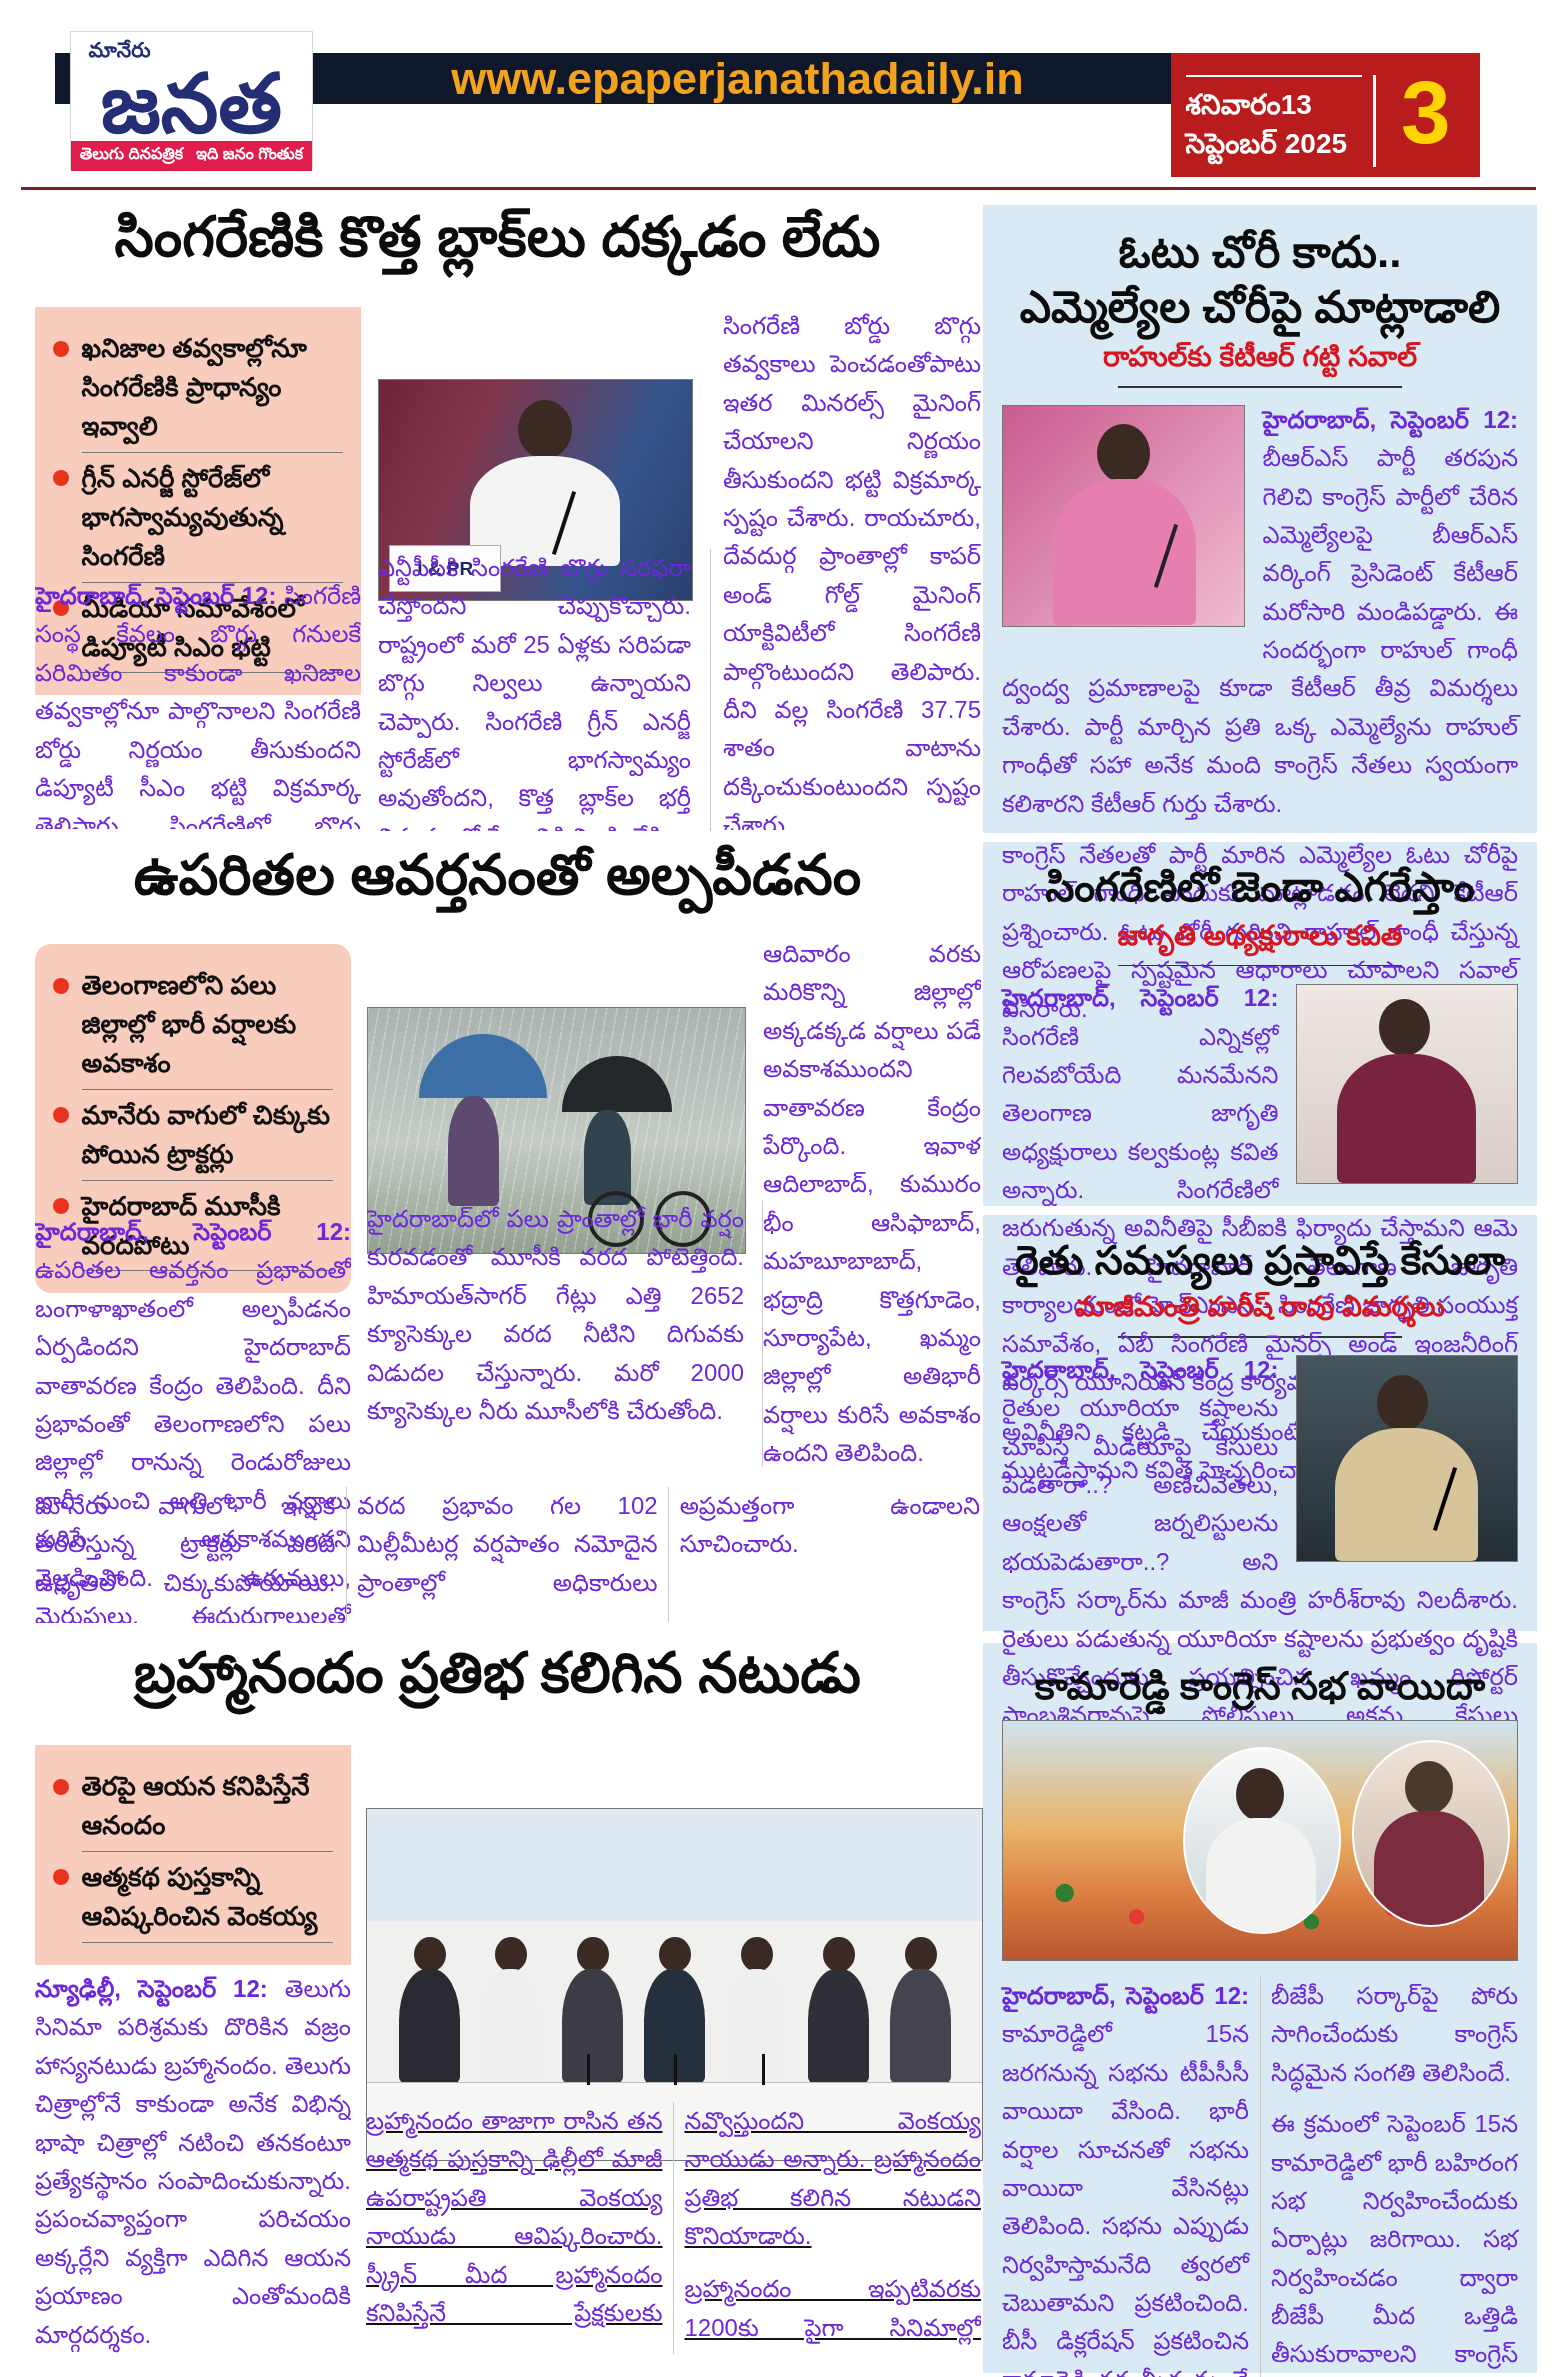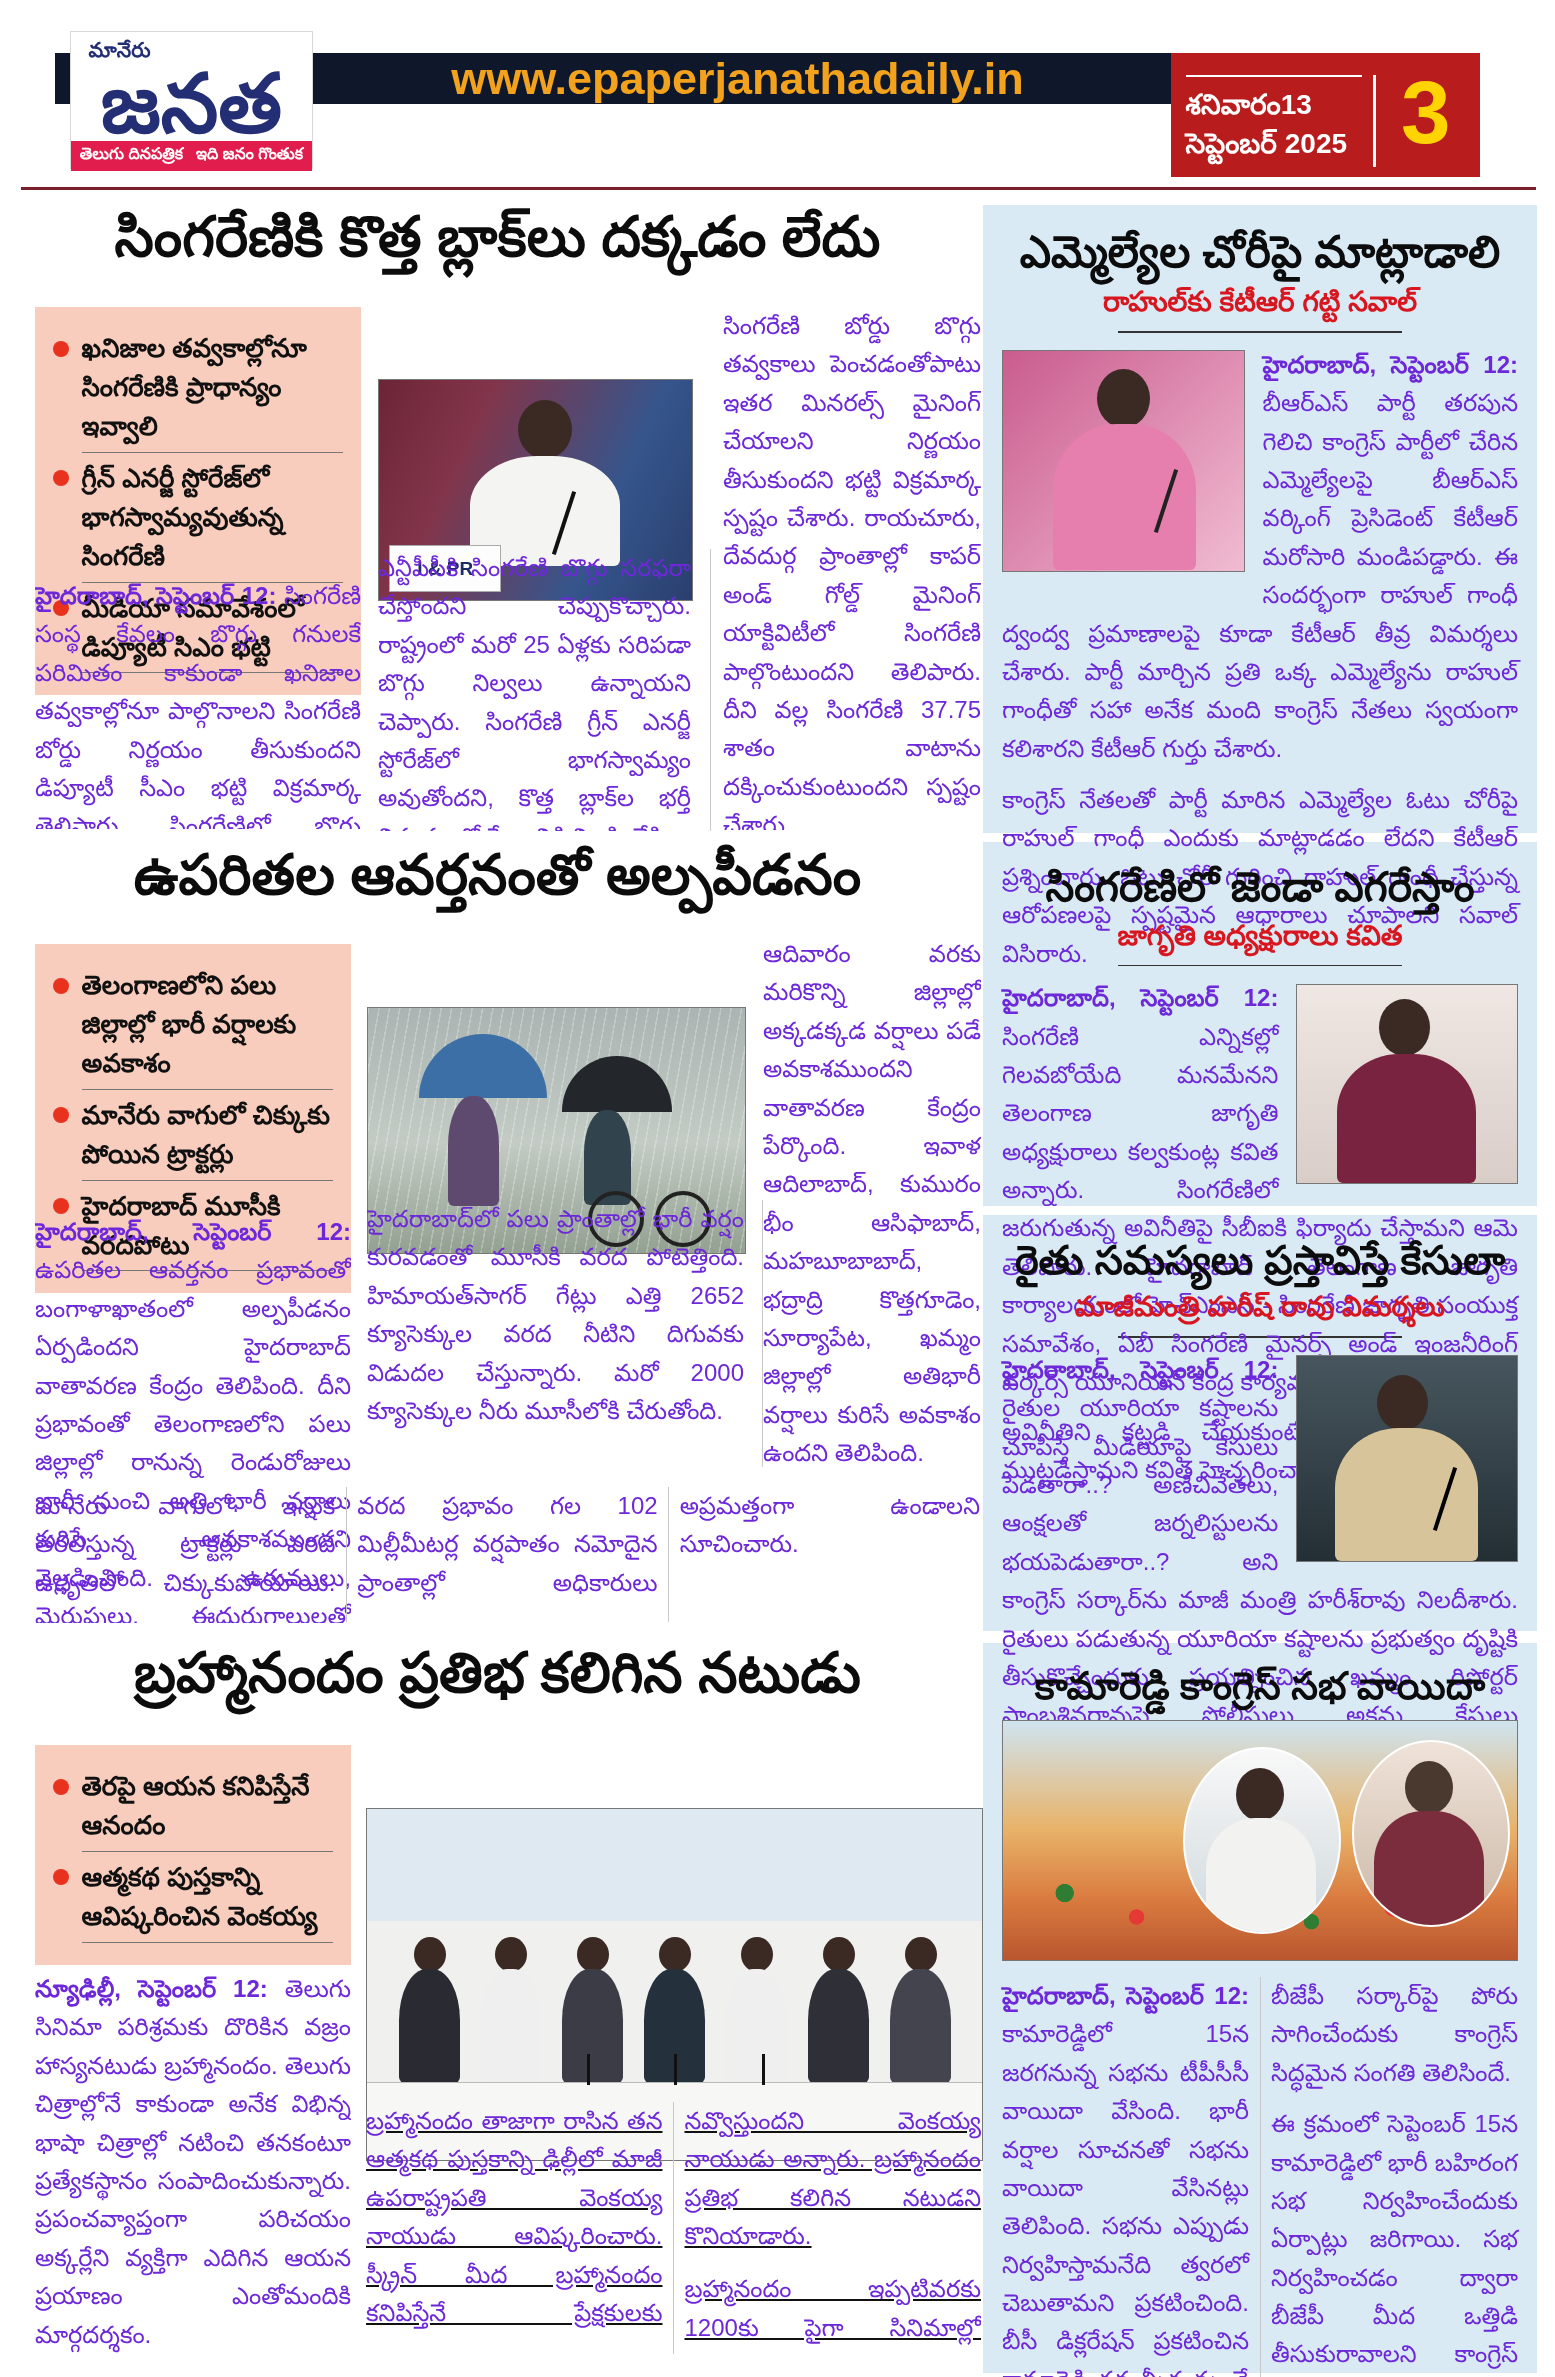--- a/index.html
+++ b/index.html
@@ -136,21 +136,21 @@
       <p class="body">ఎన్టీపీసీకి సింగరేణి బొగ్గు సరఫరా చేస్తోందని చెప్పుకొచ్చారు. రాష్ట్రంలో మరో 25 ఏళ్లకు సరిపడా బొగ్గు నిల్వలు ఉన్నాయని చెప్పారు. సింగరేణి గ్రీన్ ఎనర్జీ స్టోరేజ్‌లో భాగస్వామ్యం అవుతోందని, కొత్త బ్లాక్‌ల భర్తీ విషయంలో కేంద్రానికి విజ్ఞప్తి చేసినా సింగరేణికి కొత్త బ్లాక్‌లు దక్కడం లేదని పేర్కొన్నారు.</p>
     </div>
     <div class="txt abs" style="left:701px;top:102px;width:258px;height:523px;">
       <p class="body">సింగరేణి బోర్డు బొగ్గు తవ్వకాలు పెంచడంతోపాటు ఇతర మినరల్స్ మైనింగ్ చేయాలని నిర్ణయం తీసుకుందని భట్టి విక్రమార్క స్పష్టం చేశారు. రాయచూరు, దేవదుర్గ ప్రాంతాల్లో కాపర్ అండ్ గోల్డ్ మైనింగ్ యాక్టివిటీలో సింగరేణి పాల్గొంటుందని తెలిపారు. దీని వల్ల సింగరేణి 37.75 శాతం వాటాను దక్కించుకుంటుందని స్పష్టం చేశారు.</p>
     </div>
   </div>
 
   <div class="art" id="art2">
     <div class="hl">ఉపరితల ఆవర్తనంతో అల్పపీడనం</div>
 
-    <div class="bbox abs" style="left:13px;top:101px;width:316px;box-sizing:border-box;">
+    <div class="bbox abs" style="left:13px;top:101px;width:316px;box-sizing:border-box;border-radius:16px;">
       <div class="b-item">
         <span class="dot"></span>
         <span class="b-txt">తెలంగాణలోని పలు జిల్లాల్లో భారీ వర్షాలకు అవకాశం</span>
       </div>
       <div class="b-item">
         <span class="dot"></span>
         <span class="b-txt">మానేరు వాగులో చిక్కుకు పోయిన ట్రాక్టర్లు</span>
       </div>
       <div class="b-item">
         <span class="dot"></span>
@@ -235,20 +235,21 @@
     </div>
     <div class="cols cols2 txt abs" style="left:344px;top:461px;width:615px;height:252px;text-decoration:underline;">
       <p class="body" style="margin-bottom:14.6px;">బ్రహ్మానందం తాజాగా రాసిన తన ఆత్మకథ పుస్తకాన్ని ఢిల్లీలో మాజీ ఉపరాష్ట్రపతి వెంకయ్య నాయుడు ఆవిష్కరించారు. స్క్రీన్ మీద బ్రహ్మానందం కనిపిస్తేనే ప్రేక్షకులకు నవ్వొస్తుందని వెంకయ్య నాయుడు అన్నారు. బ్రహ్మానందం ప్రతిభ కలిగిన నటుడని కొనియాడారు.</p>
       <p class="body">బ్రహ్మానందం ఇప్పటివరకు 1200కు పైగా సినిమాల్లో నటించారు. ఆయన ప్రస్థానం ఎందరికో స్ఫూర్తిదాయకమని వెంకయ్య నాయుడు పేర్కొన్నారు.</p>
     </div>
   </div>
 
   <div class="rightcol">
 
     <div class="panel" id="r1">
+      <div class="p-hl">ఓటు చోరీ కాదు..</div>
       <div class="p-hl">ఎమ్మెల్యేల చోరీపై మాట్లాడాలి</div>
       <div class="p-sub">రాహుల్‌కు కేటీఆర్ గట్టి సవాల్</div>
       <div class="p-rule"></div>
       <div class="ph ph-ktr fl" style="width:241px;height:220px;">
         <div class="head" style="left:94px;top:17.6px;width:53px;height:59px;"></div>
         <div class="torso" style="left:50px;top:73px;width:143px;height:146px;background:#e77fae;"></div>
         <div class="mic" style="left:161px;top:117px;background:#222;"></div>
       </div>
       <p class="body"><b class="dl">హైదరాబాద్, సెప్టెంబర్ 12:</b> <span>బీఆర్ఎస్ పార్టీ తరపున గెలిచి కాంగ్రెస్ పార్టీలో చేరిన ఎమ్మెల్యేలపై బీఆర్ఎస్ వర్కింగ్ ప్రెసిడెంట్ కేటీఆర్ మరోసారి మండిపడ్డారు. ఈ సందర్భంగా రాహుల్ గాంధీ ద్వంద్వ ప్రమాణాలపై కూడా కేటీఆర్ తీవ్ర విమర్శలు చేశారు. పార్టీ మార్చిన ప్రతి ఒక్క ఎమ్మెల్యేను రాహుల్ గాంధీతో సహా అనేక మంది కాంగ్రెస్ నేతలు స్వయంగా కలిశారని కేటీఆర్ గుర్తు చేశారు.</span></p>
       <p class="body" style="margin-top:13px;">కాంగ్రెస్ నేతలతో పార్టీ మారిన ఎమ్మెల్యేల ఓటు చోరీపై రాహుల్ గాంధీ ఎందుకు మాట్లాడడం లేదని కేటీఆర్ ప్రశ్నించారు. ఓటు చోరీ గురించి రాహుల్ గాంధీ చేస్తున్న ఆరోపణలపై స్పష్టమైన ఆధారాలు చూపాలని సవాల్ విసిరారు.</p>

